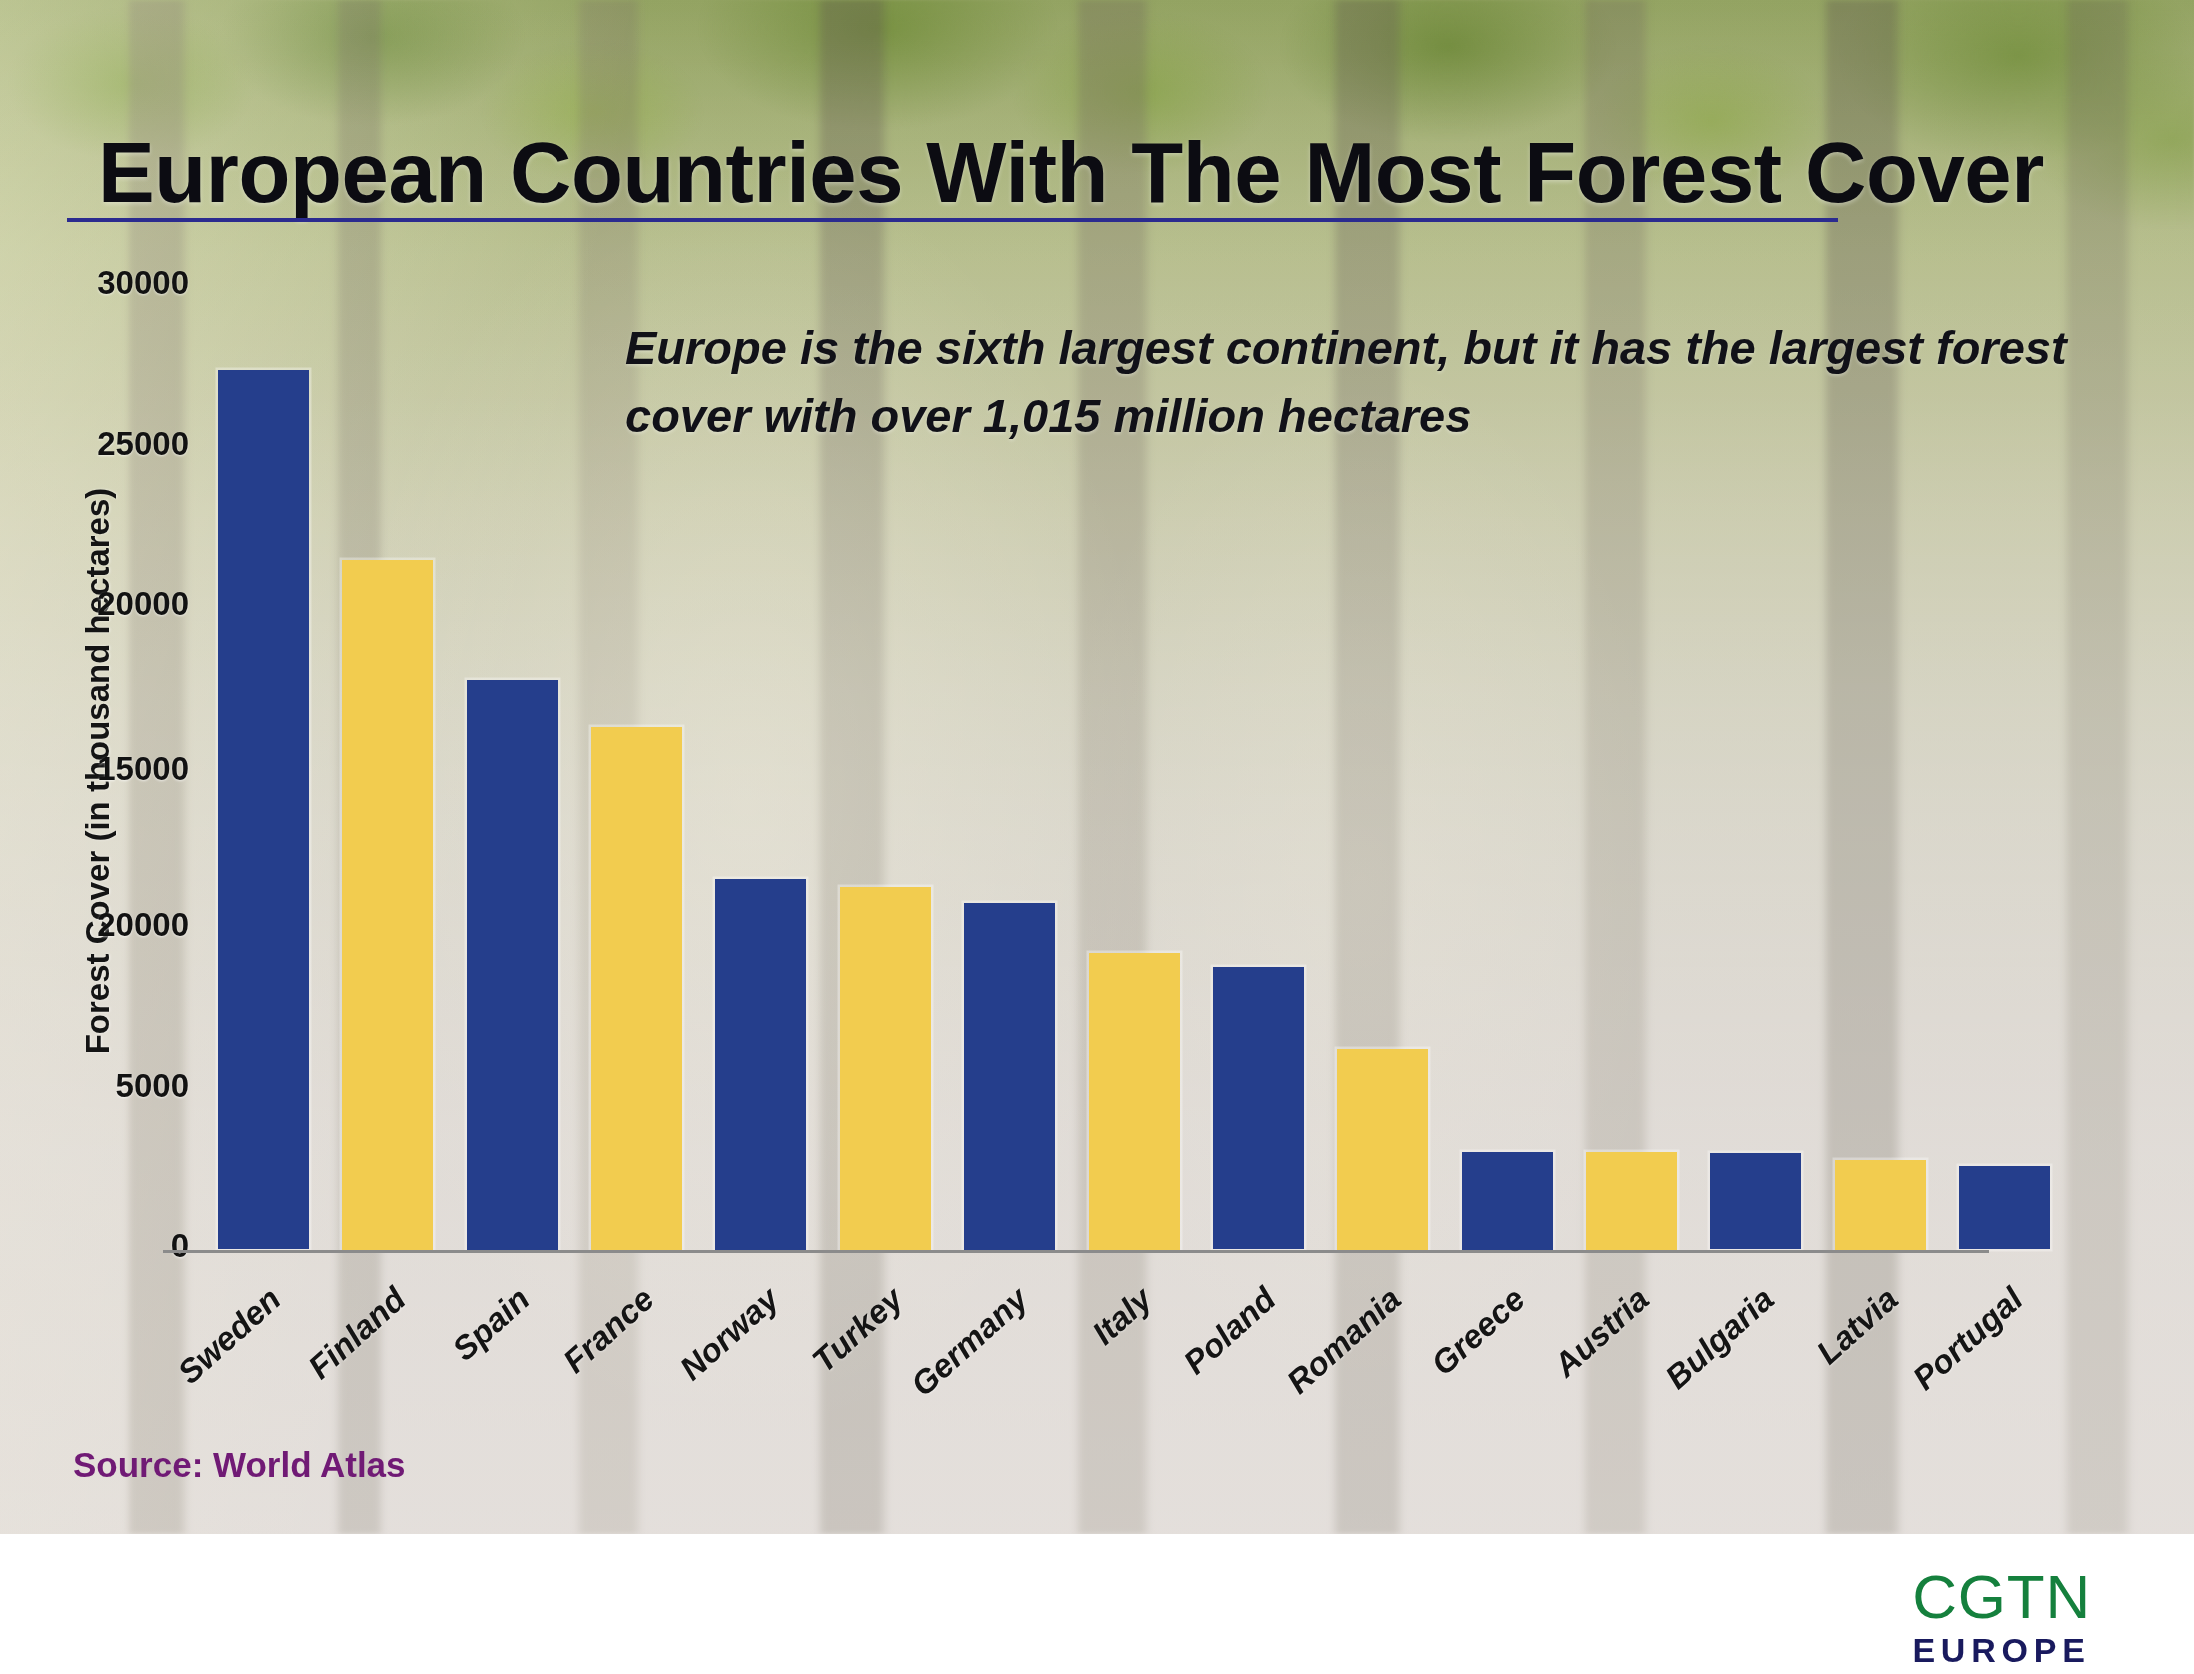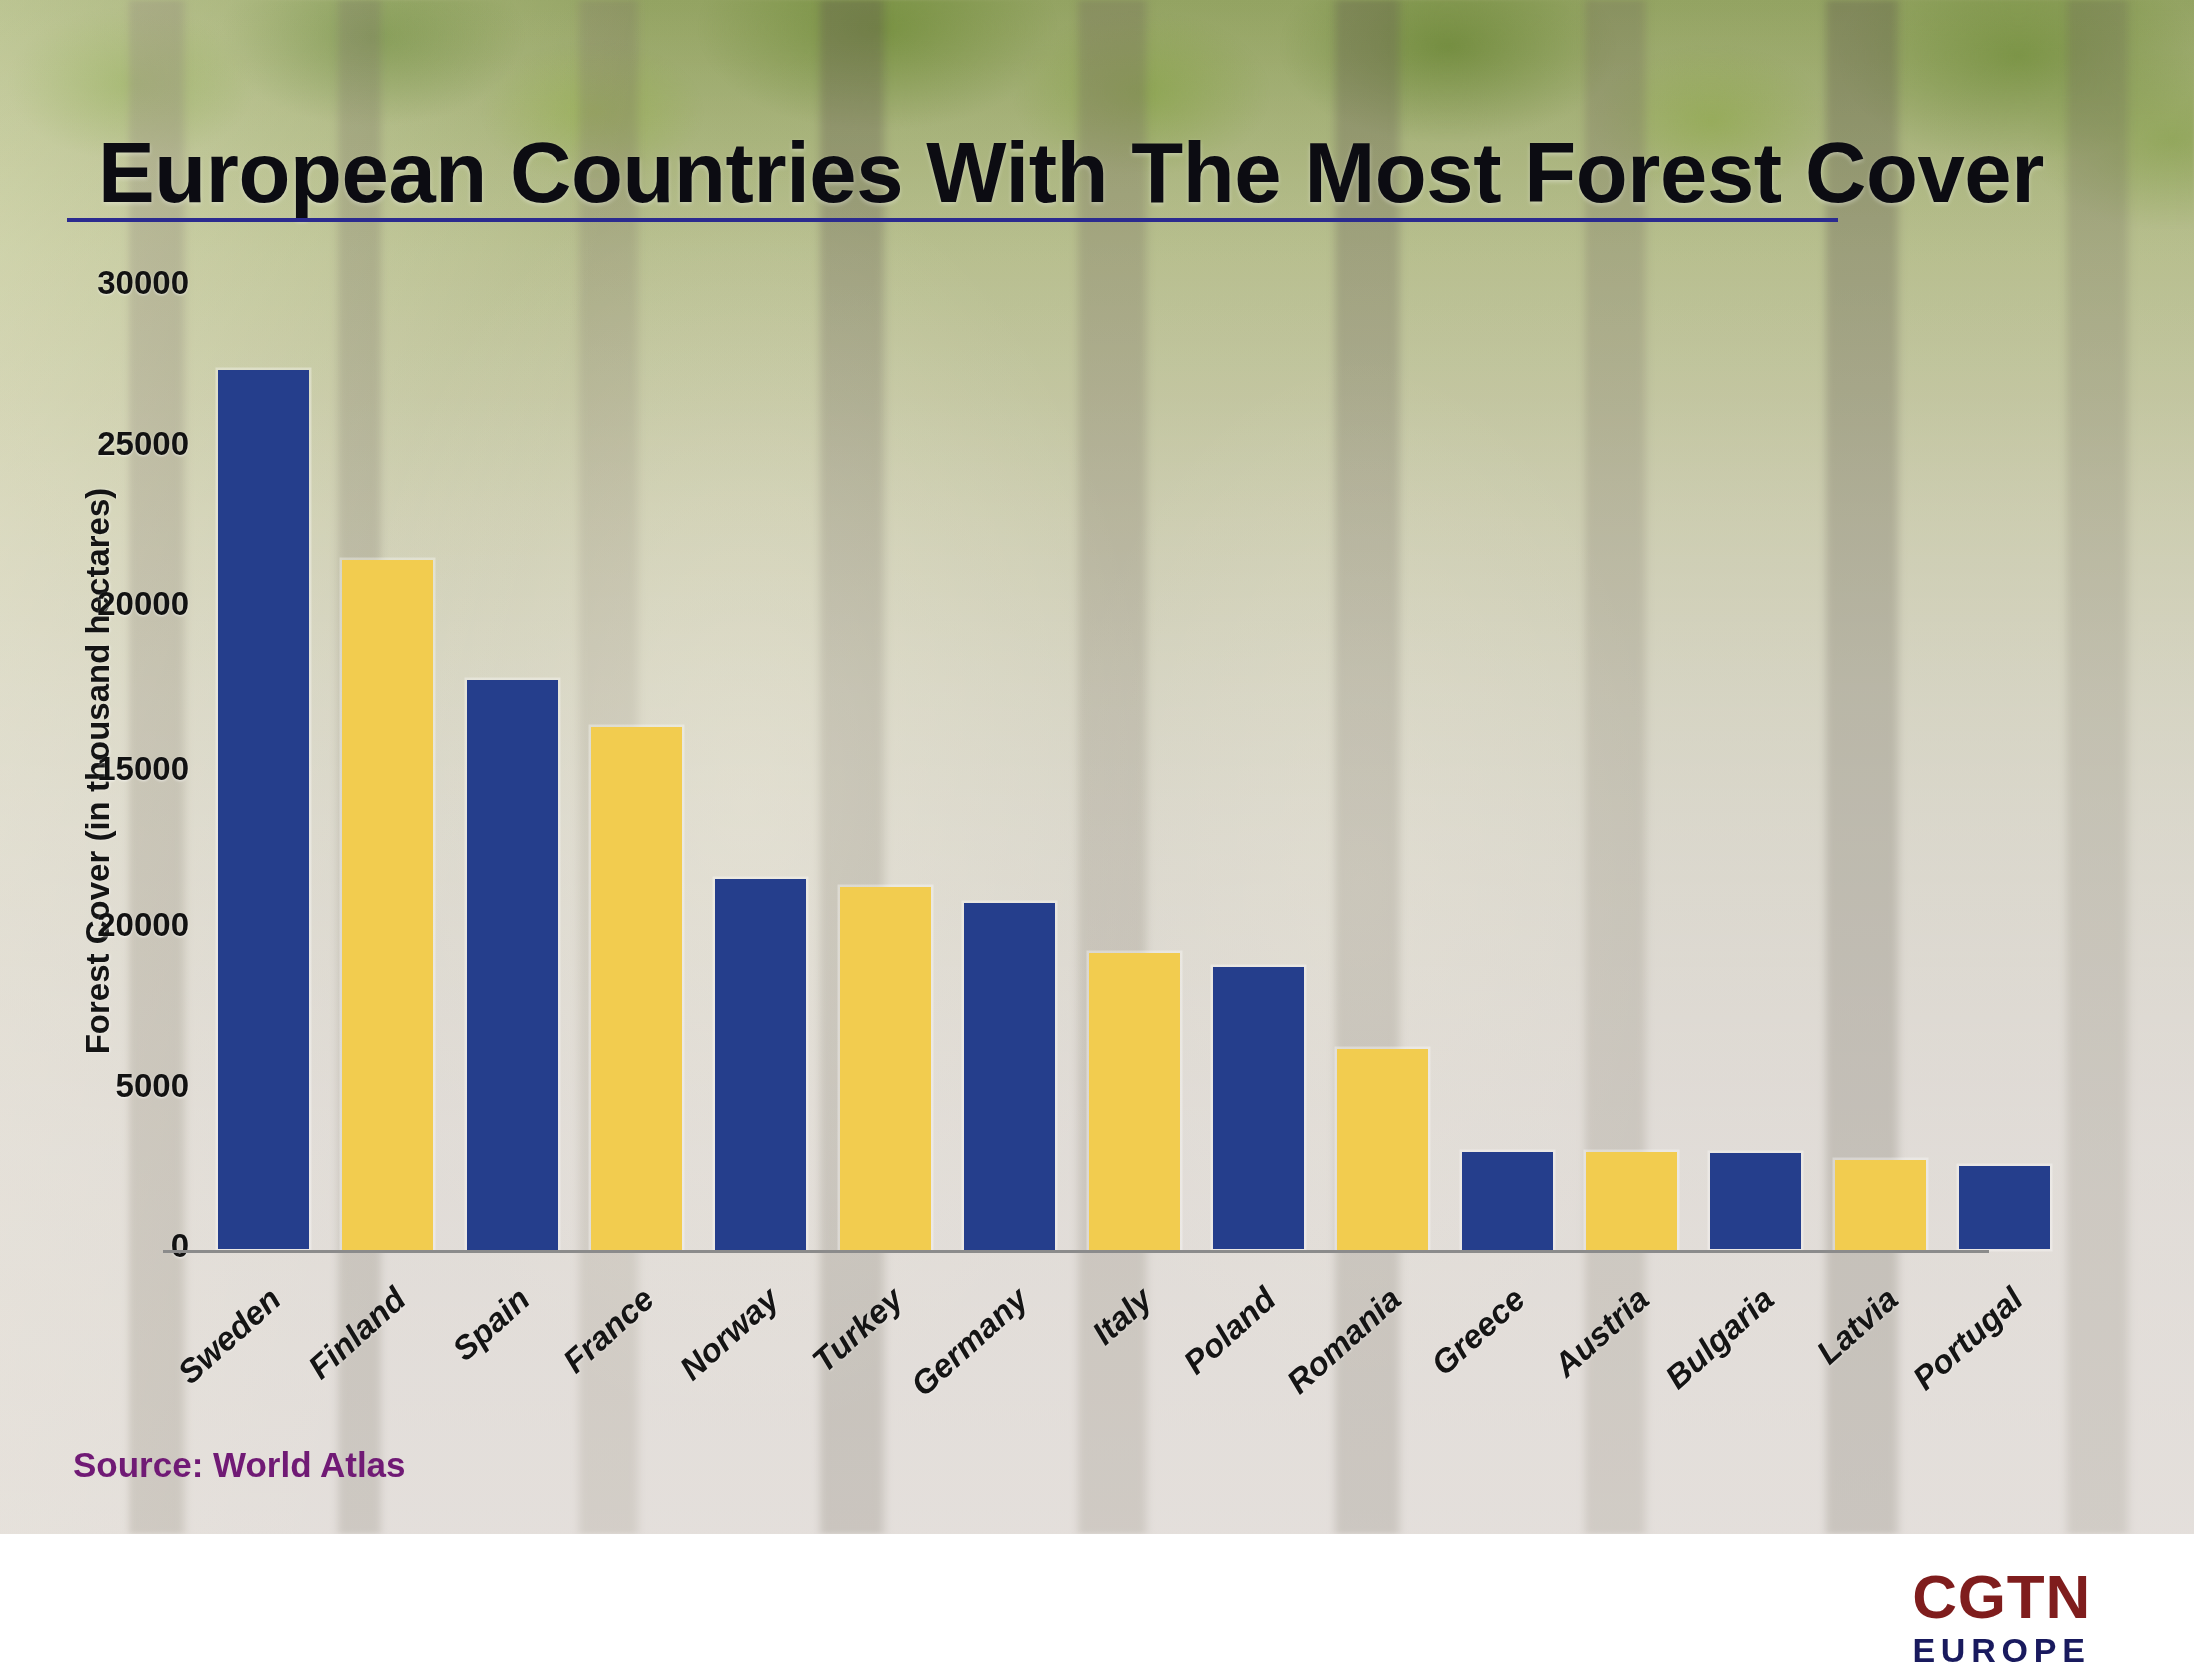--- a/index.html
+++ b/index.html
@@ -140,41 +140,42 @@
   }
   #whiteband{
     position:absolute;left:0;top:1534px;width:2194px;height:141px;
     background:#ffffff;
   }
   #logo{
     position:absolute;right:103px;top:1566px;
     text-align:center;line-height:1;
   }
   #logo .cgtn{
-    font-size:62px;font-weight:bold;color:#7f1d1d;letter-spacing:0.8px;
+    font-size:62px;font-weight:normal;color:#15803d;letter-spacing:0.8px;
   }
   #logo .europe{
     font-size:34px;font-weight:bold;color:#191a5e;letter-spacing:5.8px;
     margin-top:5px;
   }
 </style>
 </head>
 <body>
 
 <div id="poster">
 
   <div id="photo">
     <div class="canopy"></div>
     <div class="trunks"></div>
     <div class="sunbeams"></div>
     <div class="wash"></div>
   </div>
 
   <div id="title">European Countries With The Most Forest Cover</div>
   <div id="rule"></div>
+  <div id="subtitle">Europe is the sixth largest continent, but it has the largest forest cover with over 1,015 million hectares</div>
 
   <div id="plot">
     <div id="ylabel">Forest Cover (in thousand hectares)</div>
     <div id="yticks">
         <div class="ytick" style="top: 1227px;">0</div>
         <div class="ytick" style="top: 1067px;">5000</div>
         <div class="ytick" style="top: 906px;">20000</div>
         <div class="ytick" style="top: 750px;">15000</div>
         <div class="ytick" style="top: 585px;">20000</div>
         <div class="ytick" style="top: 425px;">25000</div>

